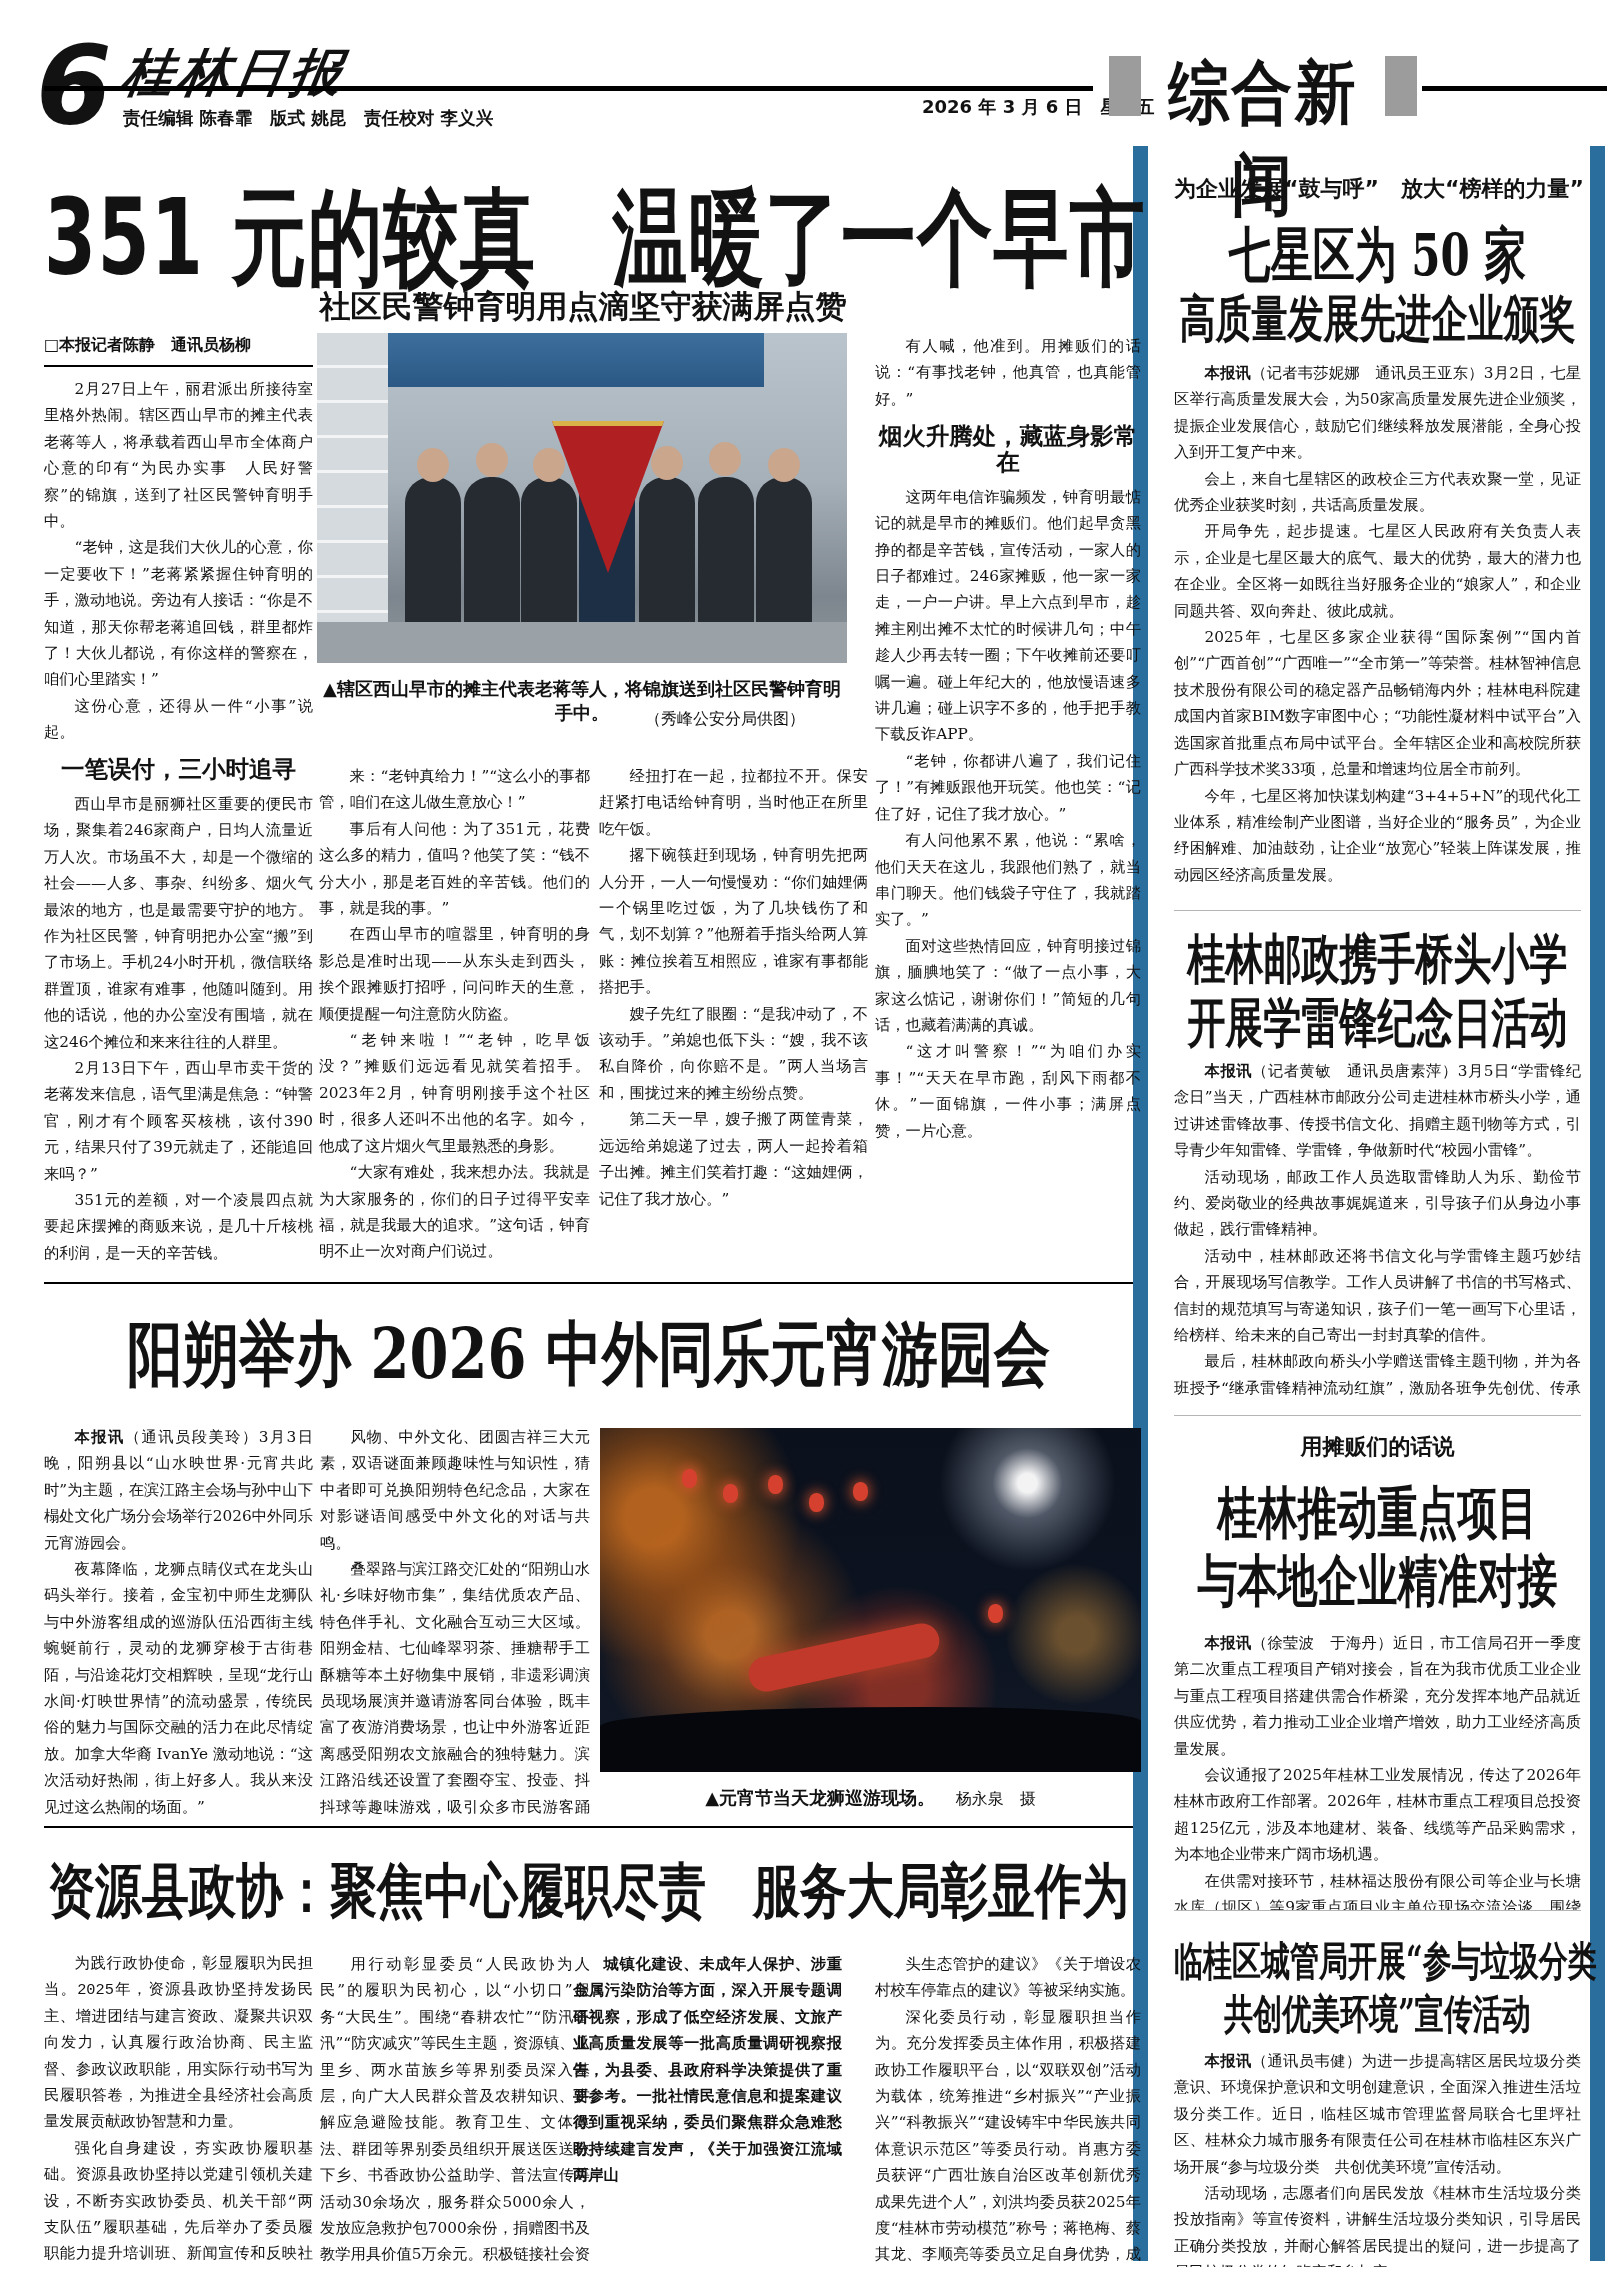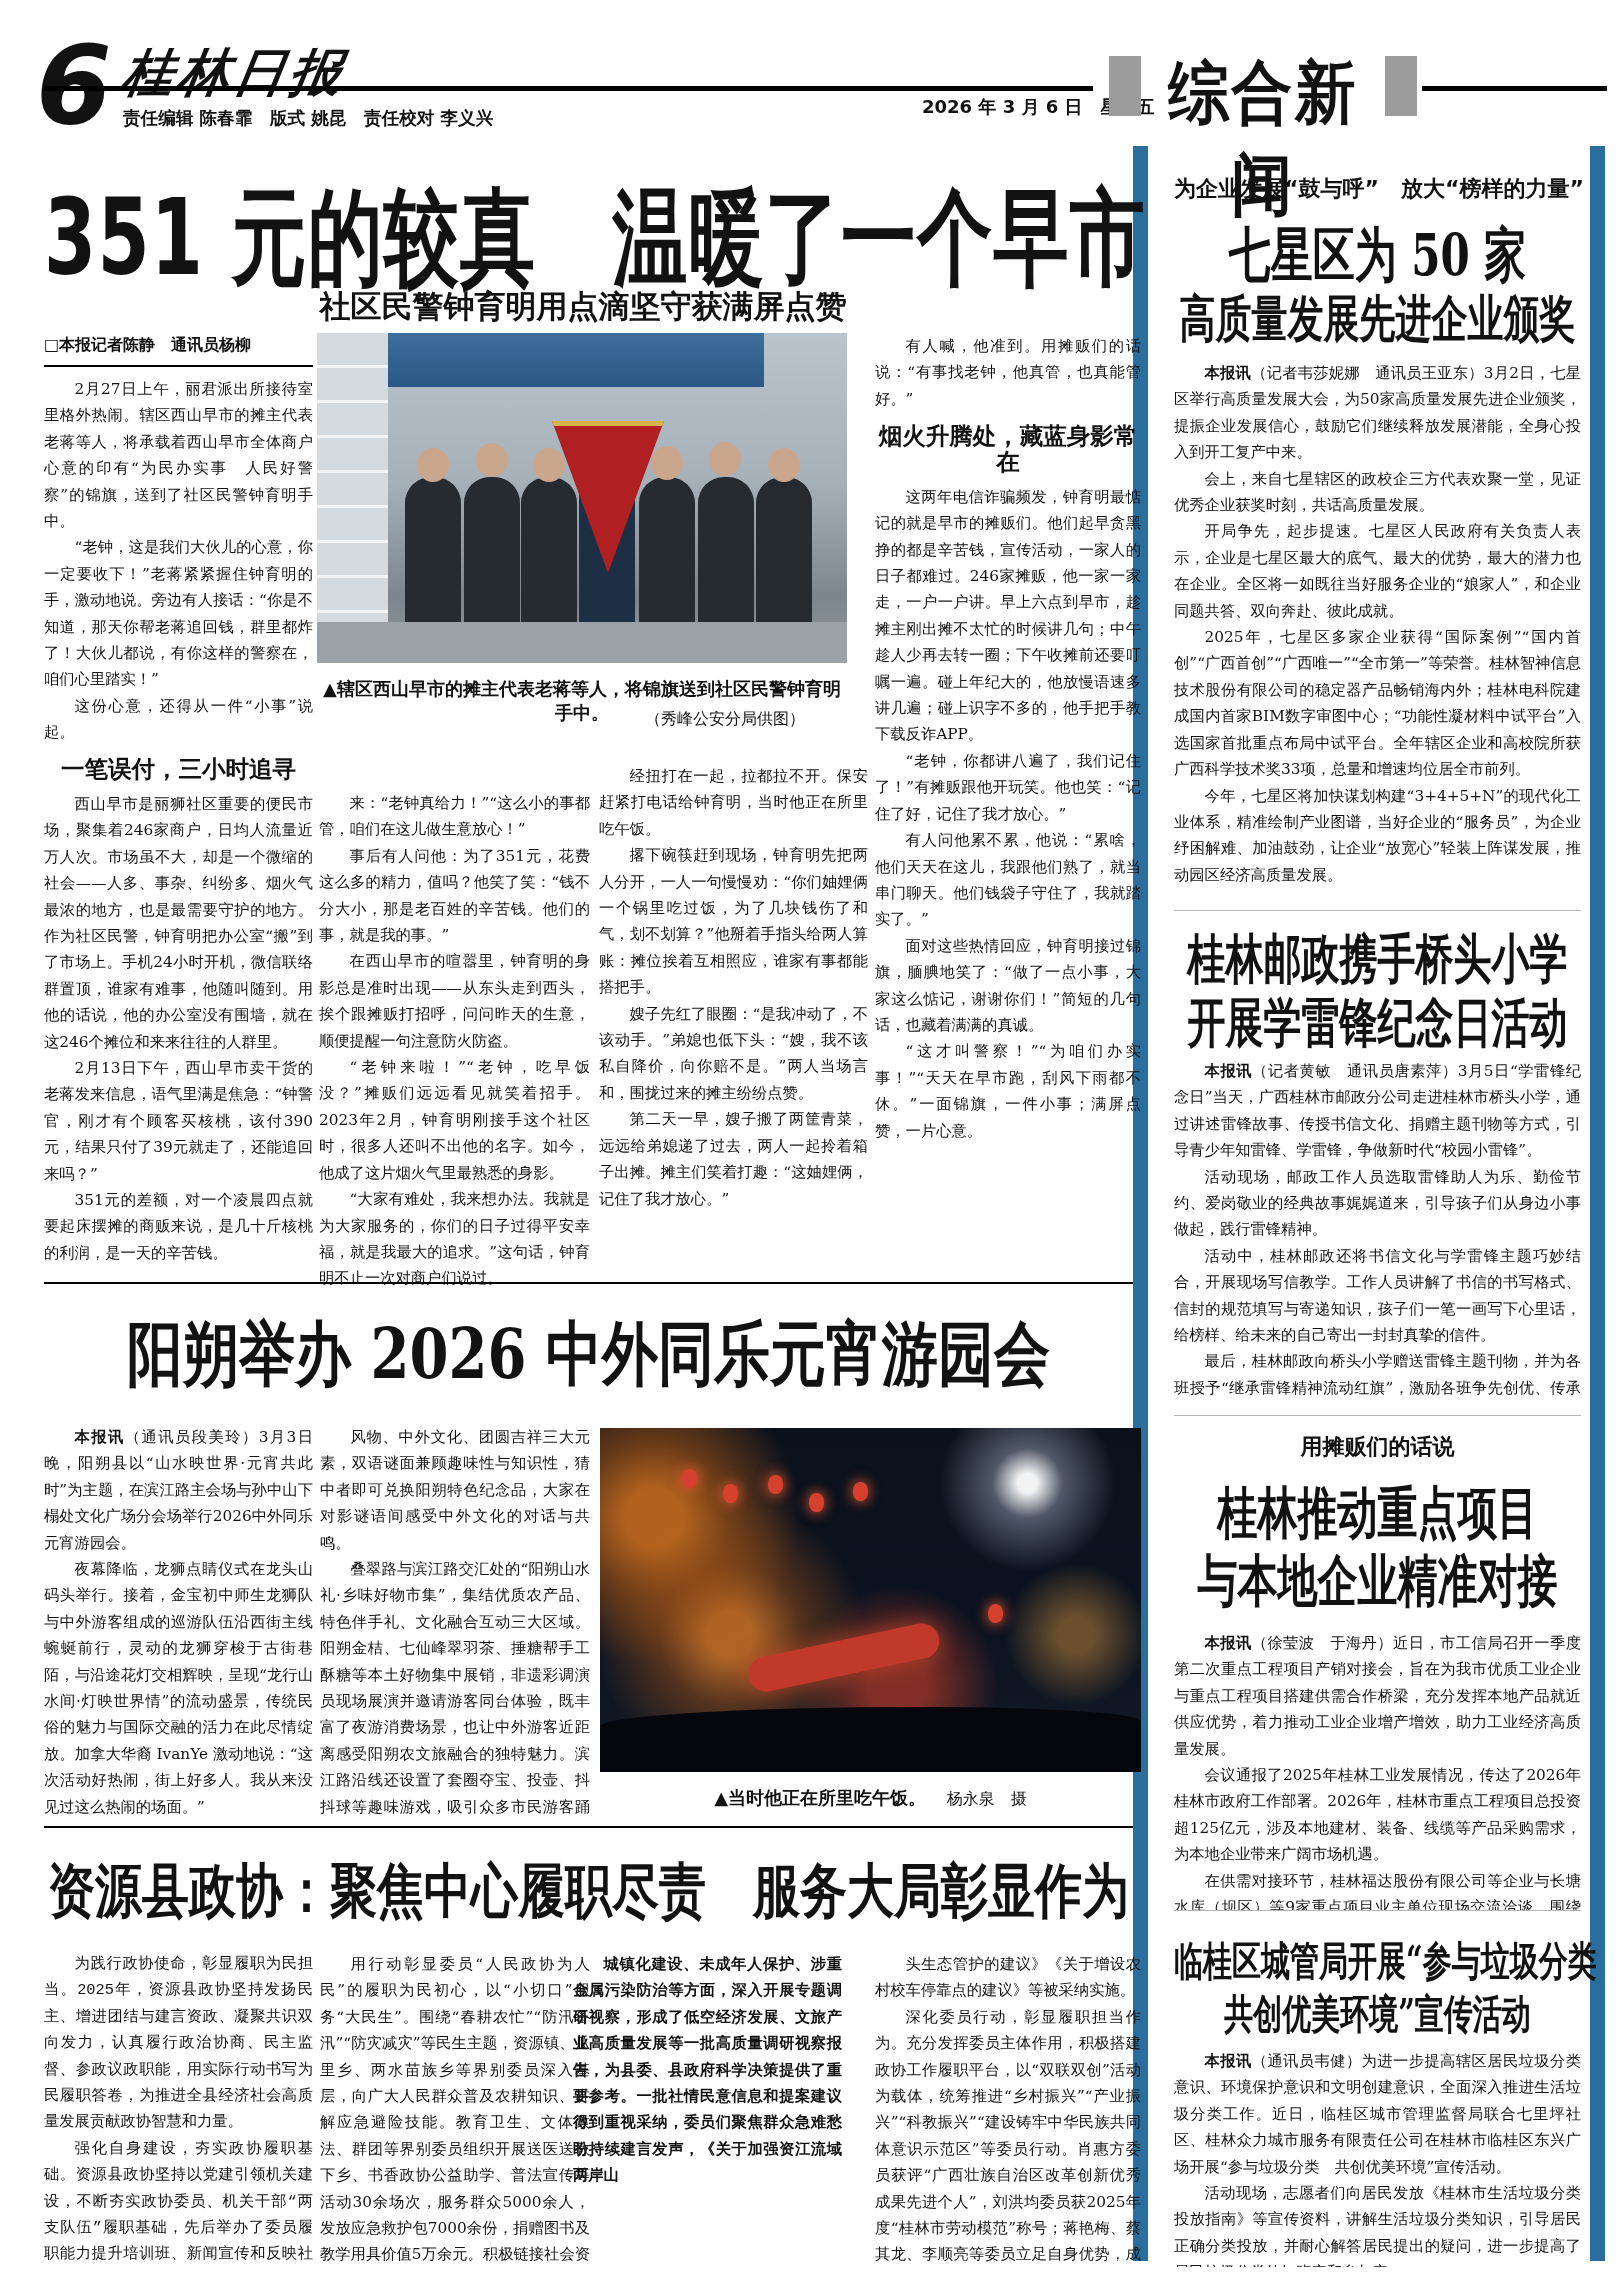--- a/index.html
+++ b/index.html
@@ -109,21 +109,21 @@
   <div class="abs body-col" style="left:44px;top:376px;width:269px;height:894px;">
       <p class="para">2月27日上午，丽君派出所接待室里格外热闹。辖区西山早市的摊主代表老蒋等人，将承载着西山早市全体商户心意的印有“为民办实事　人民好警察”的锦旗，送到了社区民警钟育明手中。</p>
       <p class="para">“老钟，这是我们大伙儿的心意，你一定要收下！”老蒋紧紧握住钟育明的手，激动地说。旁边有人接话：“你是不知道，那天你帮老蒋追回钱，群里都炸了！大伙儿都说，有你这样的警察在，咱们心里踏实！”</p>
       <p class="para">这份心意，还得从一件“小事”说起。</p>
       <h4 class="col-subhead">一笔误付，三小时追寻</h4>
       <p class="para">西山早市是丽狮社区重要的便民市场，聚集着246家商户，日均人流量近万人次。市场虽不大，却是一个微缩的社会——人多、事杂、纠纷多、烟火气最浓的地方，也是最需要守护的地方。作为社区民警，钟育明把办公室“搬”到了市场上。手机24小时开机，微信联络群置顶，谁家有难事，他随叫随到。用他的话说，他的办公室没有围墙，就在这246个摊位和来来往往的人群里。</p>
       <p class="para">2月13日下午，西山早市卖干货的老蒋发来信息，语气里满是焦急：“钟警官，刚才有个顾客买核桃，该付390元，结果只付了39元就走了，还能追回来吗？”</p>
       <p class="para">351元的差额，对一个凌晨四点就要起床摆摊的商贩来说，是几十斤核桃的利润，是一天的辛苦钱。</p>
       <p class="para">消息发出去，不到十分钟，钟育明就到了。</p>
     </div>
-  <div class="abs body-col" style="left:319px;top:790px;width:271px;height:508px;">
+  <div class="abs body-col" style="left:319px;top:763px;width:271px;height:508px;">
       <p class="para">来：“老钟真给力！”“这么小的事都管，咱们在这儿做生意放心！”</p>
       <p class="para">事后有人问他：为了351元，花费这么多的精力，值吗？他笑了笑：“钱不分大小，那是老百姓的辛苦钱。他们的事，就是我的事。”</p>
       <p class="para">在西山早市的喧嚣里，钟育明的身影总是准时出现——从东头走到西头，挨个跟摊贩打招呼，问问昨天的生意，顺便提醒一句注意防火防盗。</p>
       <p class="para">“老钟来啦！”“老钟，吃早饭没？”摊贩们远远看见就笑着招手。2023年2月，钟育明刚接手这个社区时，很多人还叫不出他的名字。如今，他成了这片烟火气里最熟悉的身影。</p>
       <p class="para">“大家有难处，我来想办法。我就是为大家服务的，你们的日子过得平安幸福，就是我最大的追求。”这句话，钟育明不止一次对商户们说过。</p>
     </div>
   <div class="abs body-col" style="left:599px;top:763px;width:269px;height:508px;">
       <p class="para">经扭打在一起，拉都拉不开。保安赶紧打电话给钟育明，当时他正在所里吃午饭。</p>
       <p class="para">撂下碗筷赶到现场，钟育明先把两人分开，一人一句慢慢劝：“你们妯娌俩一个锅里吃过饭，为了几块钱伤了和气，划不划算？”他掰着手指头给两人算账：摊位挨着互相照应，谁家有事都能搭把手。</p>
       <p class="para">嫂子先红了眼圈：“是我冲动了，不该动手。”弟媳也低下头：“嫂，我不该私自降价，向你赔不是。”两人当场言和，围拢过来的摊主纷纷点赞。</p>
@@ -156,21 +156,21 @@
     <div class="lantern" style="left:82px;top:41px;"></div>
     <div class="lantern" style="left:123px;top:56px;"></div>
     <div class="lantern" style="left:168px;top:47px;"></div>
     <div class="lantern" style="left:209px;top:65px;"></div>
     <div class="lantern" style="left:253px;top:54px;"></div>
     <div class="lantern" style="left:388px;top:176px;"></div>
     <div class="dragon" style="left:147px;top:212px;"></div>
     <div class="pn-crowd"></div>
   </div>
   <div class="abs" style="left:600px;top:1786px;width:541px;text-align:center;">
-    <span class="caption">▲当时他正在所里吃午饭。</span>
+    <span class="caption">▲元宵节当天龙狮巡游现场。</span>
     <span class="credit" style="margin-left:17.6px;">杨永泉　摄</span>
   </div>
 
   <div class="abs hrule" style="left:44px;top:1826px;width:1089px;height:1.8px;"></div>
 
   <div class="abs serif-hl tall-sm" style="left:44px;top:1852px;width:1089px;font-size:47px;">资源县政协：聚焦中心履职尽责　服务大局彰显作为</div>
 
   <div class="abs body-col" style="left:44px;top:1951px;width:269px;height:317px;font-family:Liberation Mono, monospace;">
       <p class="para">为践行政协使命，彰显履职为民担当。2025年，资源县政协坚持发扬民主、增进团结与建言资政、凝聚共识双向发力，认真履行政治协商、民主监督、参政议政职能，用实际行动书写为民履职答卷，为推进全县经济社会高质量发展贡献政协智慧和力量。</p>
       <p class="para">强化自身建设，夯实政协履职基础。资源县政协坚持以党建引领机关建设，不断夯实政协委员、机关干部“两支队伍”履职基础，先后举办了委员履职能力提升培训班、新闻宣传和反映社情民意信息写作专题辅导班，着力打造一支“懂政协、会协商、善议政和守纪律、讲规矩、重品行”的委员队伍。全县政协系统作风建设持续深化，县政协党支部获评桂林市首批机关“四强”党支部称号。</p>

